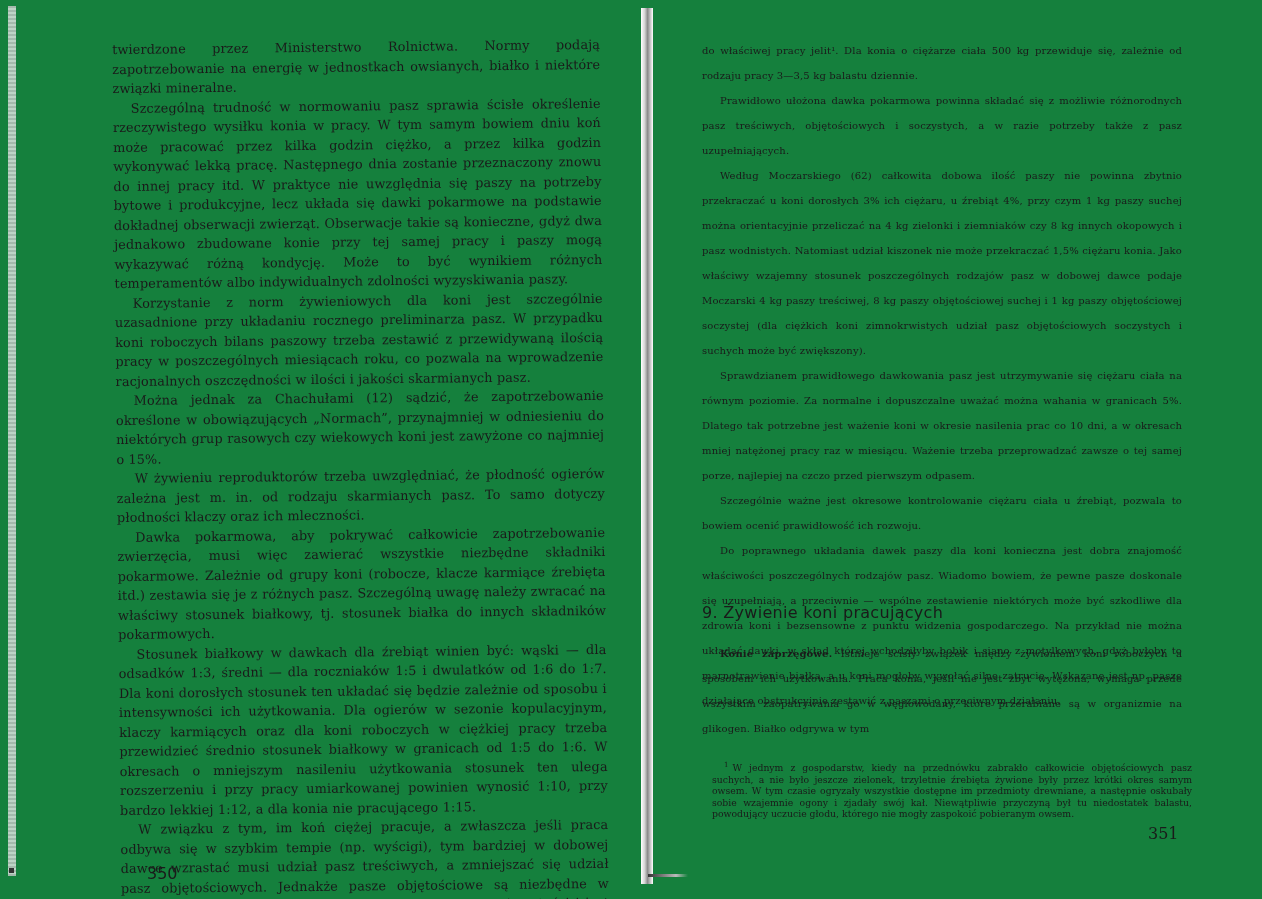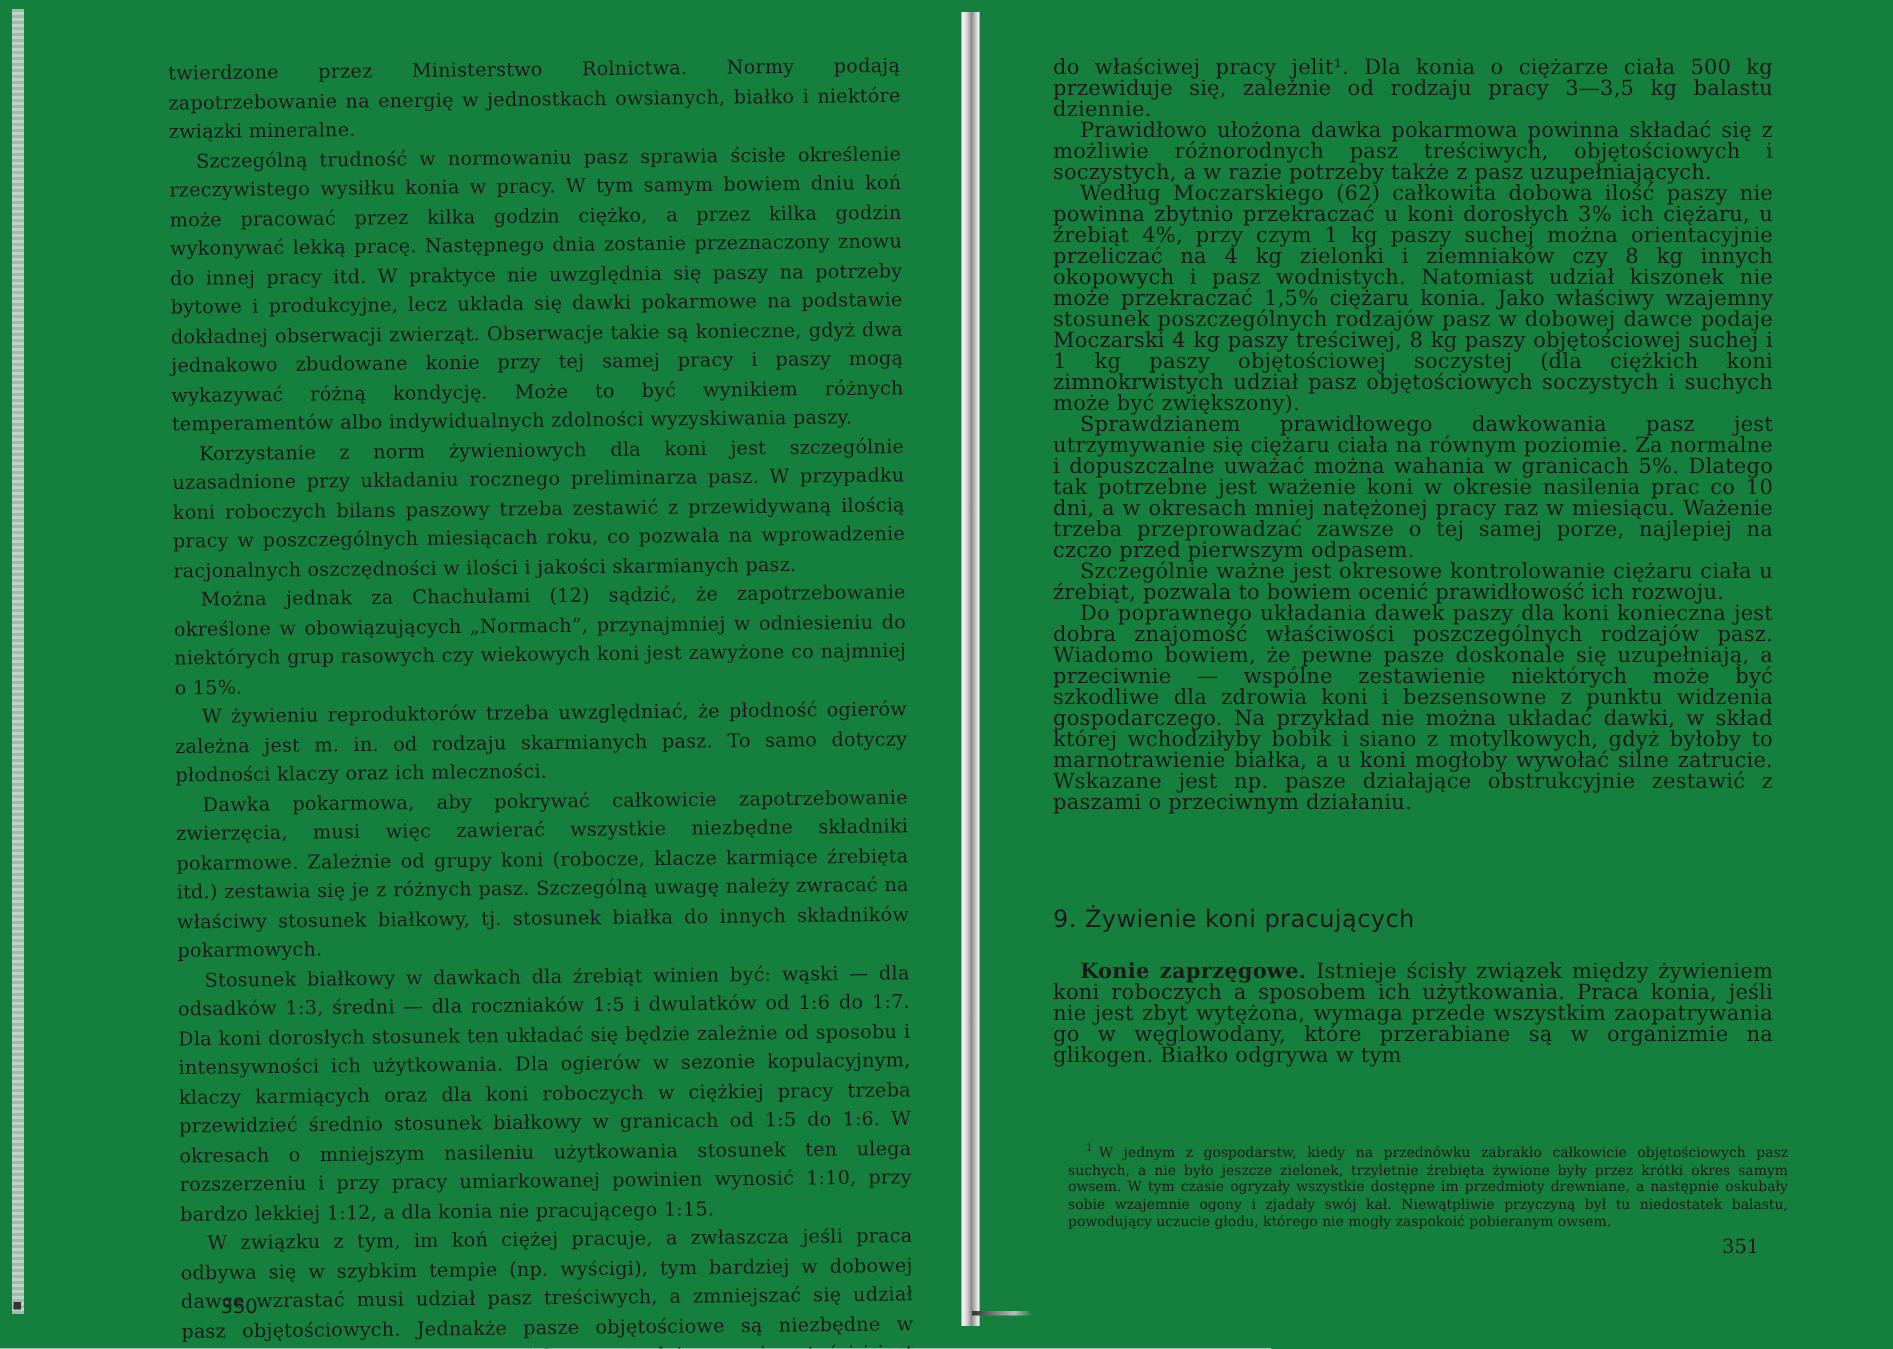--- a/index.html
+++ b/index.html
@@ -26,42 +26,42 @@
     .gutter-foot {
       position: absolute; left: 648px; top: 874px; width: 40px; height: 3px;
       background: linear-gradient(90deg, #333, #bbb 70%, transparent);
     }
 
     .page { position: absolute; }
     .page-left { left: 112px; top: 40px; width: 488px; transform: rotate(-0.6deg); transform-origin: left top; }
     .page-right { left: 702px; top: 38px; width: 480px; }
 
     .text p {
-      margin: 0; font-size: 14px; line-height: 14px; text-align: justify;
+      margin: 0; font-size: 10px; line-height: 25px; text-align: justify;
       letter-spacing: 0.15px;
     }
     .text p.indent { text-indent: 18px; }
     .page-left .text p { font-size: 12.8px; line-height: 19.5px; }
     b { font-weight: bold; }
 
     .chapter-title {
       font-family: "DejaVu Sans", "Liberation Sans", sans-serif;
       font-size: 16px; font-weight: normal; margin: 0;
       position: absolute; left: 0; top: 565px; letter-spacing: 0.3px;
     }
     .chapter-body { position: absolute; left: 0; top: 603px; width: 480px; }
 
     .footnote {
       position: absolute; left: 10px; top: 722px; width: 480px;
       font-size: 9.3px; line-height: 11.6px; text-align: justify;
     }
     .footnote .fn-mark { font-size: 7px; vertical-align: super; margin-right: 4px; margin-left: 12px; }
 
     .page-number {
-      position: absolute; font-size: 13px; text-align: center;
+      position: absolute; font-size: 16px; text-align: center;
     }
     .pn-left { left: 147px; top: 836px; font-family: "DejaVu Sans", "Liberation Sans", sans-serif; margin-top: 28px; }
     .pn-right { left: 1148px; top: 824px; font-family: "DejaVu Serif", serif; }
   </style>
 </head>
 <body>
 
 <div class="spread">
   <div class="left-edge"></div>
   <div class="left-edge-mark"></div>

